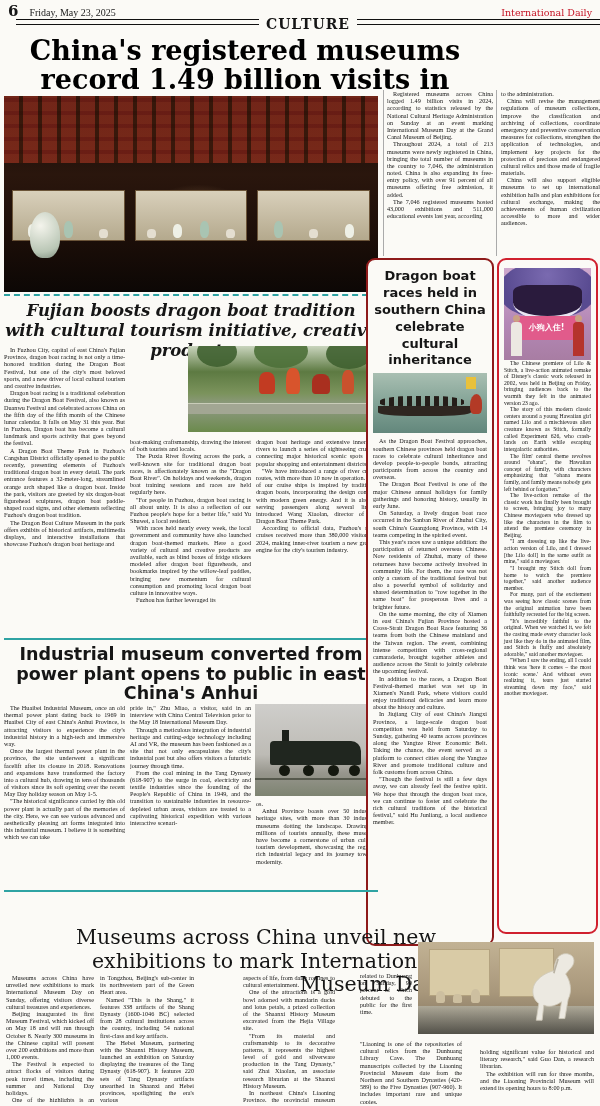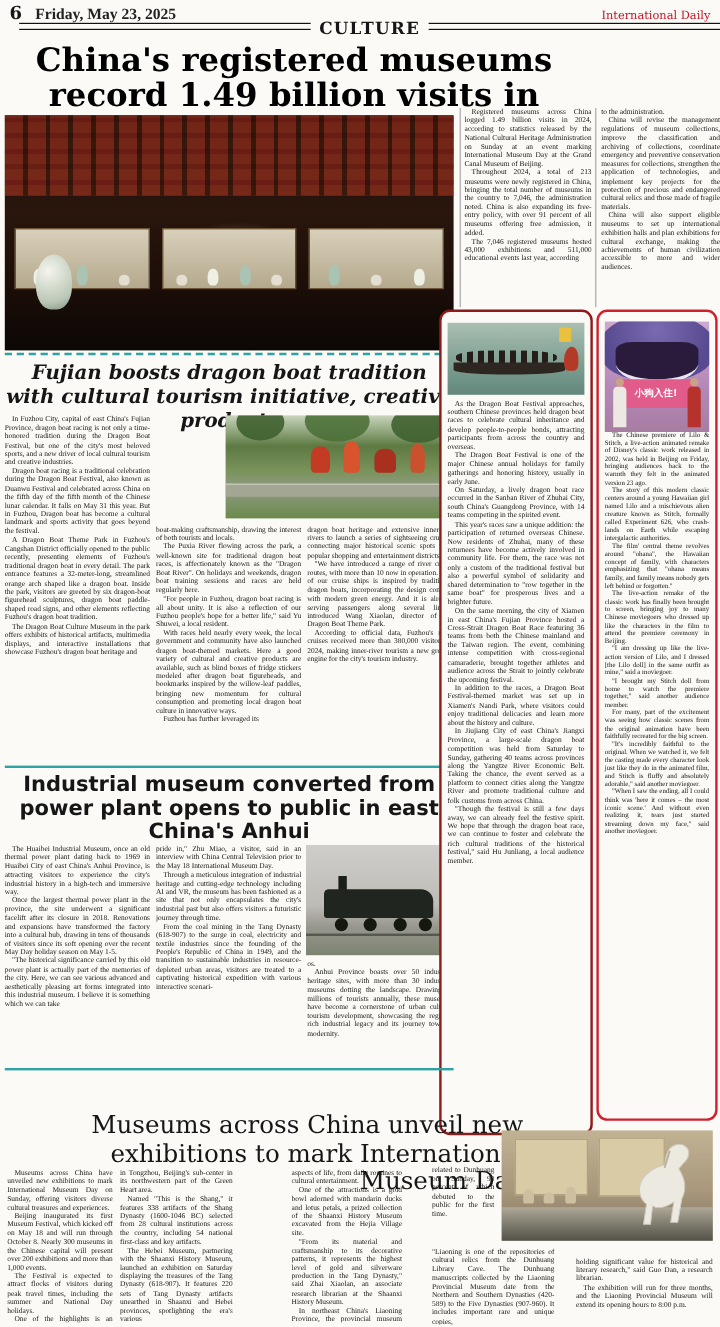--- a/index.html
+++ b/index.html
@@ -2,21 +2,21 @@
 <html><head>
 <meta charset="utf-8">
 <style>
   html,body{margin:0;padding:0;}
   #page{position:relative;width:600px;height:1106px;background:#fbfaf6;overflow:hidden;
         font-family:"Liberation Serif",serif;color:#161616;}
   
   .hdr{position:absolute;top:0;left:0;right:0;height:34px;}
   .hdr-row{display:flex;justify-content:space-between;align-items:baseline;padding:2px 8px 0 8px;}
   .pageno{font-family:"DejaVu Serif",serif;font-weight:bold;font-size:15px;}
-  .hdr-date{font-size:13px;margin-left:7px;color:#222;font-weight:bold;}
+  .hdr-date{font-size:10px;margin-left:7px;color:#222;}
   .pub{font-family:"DejaVu Serif",serif;font-size:9.5px;font-weight:normal;color:#c41425;}
   .rulerow{position:absolute;top:14px;left:0;right:0;display:flex;align-items:center;padding-left:16px;}
   .dline{flex:1;height:4px;border-top:1.3px solid #111;border-bottom:1.3px solid #111;}
   .culture{font-family:"DejaVu Serif",serif;font-weight:bold;font-size:14px;letter-spacing:1px;
            padding:0 7px;transform:translateY(2px);background:#fbfaf6;}
   
   .main-title{position:absolute;top:37px;left:10px;width:470px;text-align:center;
       font-family:"DejaVu Serif",serif;font-weight:bold;font-size:27px;line-height:1.07;color:#000;}
   .fujian-title{position:absolute;top:301px;left:4px;width:374px;text-align:center;
       font-family:"DejaVu Serif",serif;font-style:italic;font-weight:bold;font-size:16.5px;line-height:1.2;}
@@ -222,20 +222,21 @@
       <div class="loco"></div>
       <span class="wheel" style="left:20%;"></span>
         <span class="wheel" style="left:40%;"></span>
       <span class="wheel" style="left:60%;"></span>
         <span class="wheel" style="left:78%;"></span>
       <div class="rail"></div>
     </div>
   </div>
 
   <div class="rbox dragonbox">
+    <h2>Dragon boat races held in southern China celebrate cultural inheritance</h2>
     <div class="ph boat-photo">
       <span class="flag"></span>
       <div class="rowers"></div>
       <div class="hull"></div>
       <span class="dhead"></span>
     </div>
     <div class="boxtext">
       <p>As the Dragon Boat Festival approaches, southern Chinese provinces held dragon boat races to celebrate cultural inheritance and develop people-to-people bonds, attracting participants from across the country and overseas.</p>
       <p>The Dragon Boat Festival is one of the major Chinese annual holidays for family gatherings and honoring history, usually in early June.</p>
       <p>On Saturday, a lively dragon boat race occurred in the Sanban River of Zhuhai City, south China's Guangdong Province, with 14 teams competing in the spirited event.</p>

